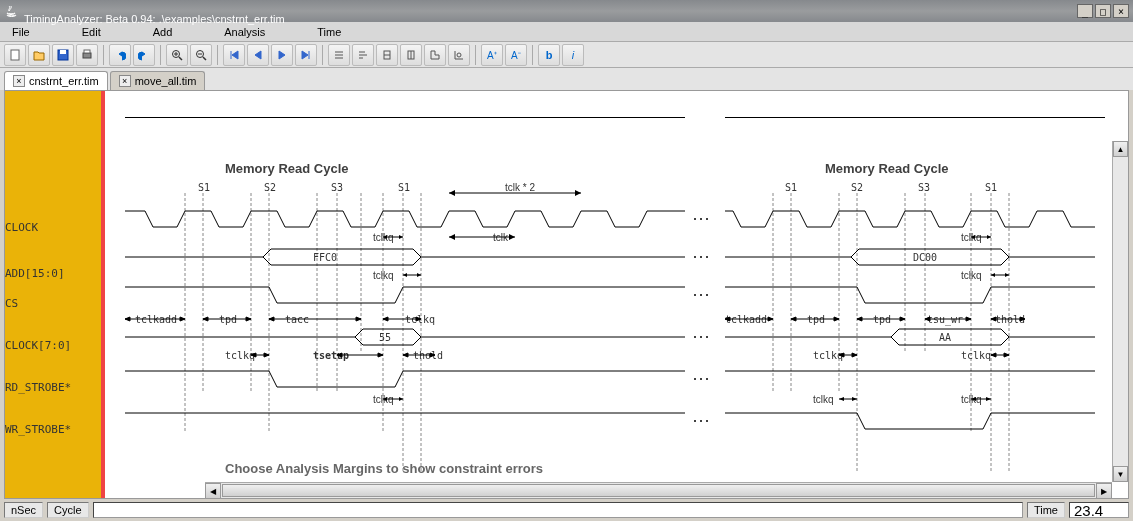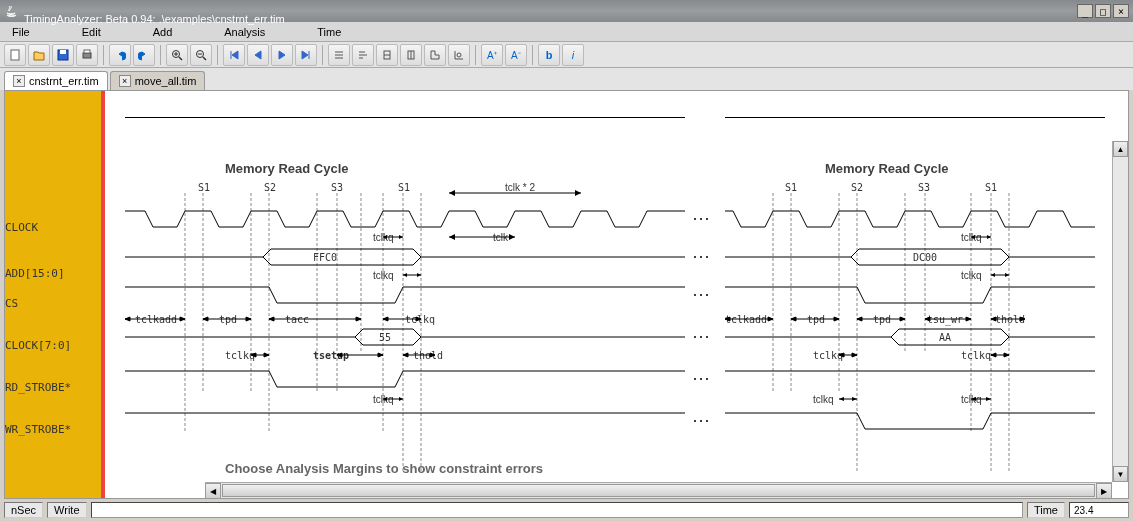--- a/index.html
+++ b/index.html
@@ -195,21 +195,21 @@
   padding: 1px 6px;
   font-size: 11px;
   height: 16px;
   display: flex; align-items: center;
 }
 .status-field {
   border: 1px inset #999;
   background: #fff;
   height: 16px;
   padding: 0 4px;
-  font-size: 10px;
+  font-size: 15px;
   display: flex; align-items: center;
 }
 svg text { font-family: monospace; font-size: 10px; fill: #333; }
 svg .lbl { font-family: Arial; font-size: 10px; }
 </style>
 </head>
 <body>
 
 <div class="titlebar">
   <span class="java-icon">
@@ -668,17 +668,17 @@
     <div class="scrollbar-h">
       <div class="scroll-arrow" style="width:16px">◀</div>
       <div class="scroll-thumb"></div>
       <div class="scroll-arrow" style="width:16px">▶</div>
     </div>
   </div>
 </div>
 
 <div class="statusbar">
   <div class="status-cell">nSec</div>
-  <div class="status-cell">Write</div>
+  <div class="status-cell">Cycle</div>
   <div class="status-field" style="flex:1"></div>
   <div class="status-cell">Time</div>
   <div class="status-field" style="width:60px">23.4</div>
 </div>
 
 </body></html>

